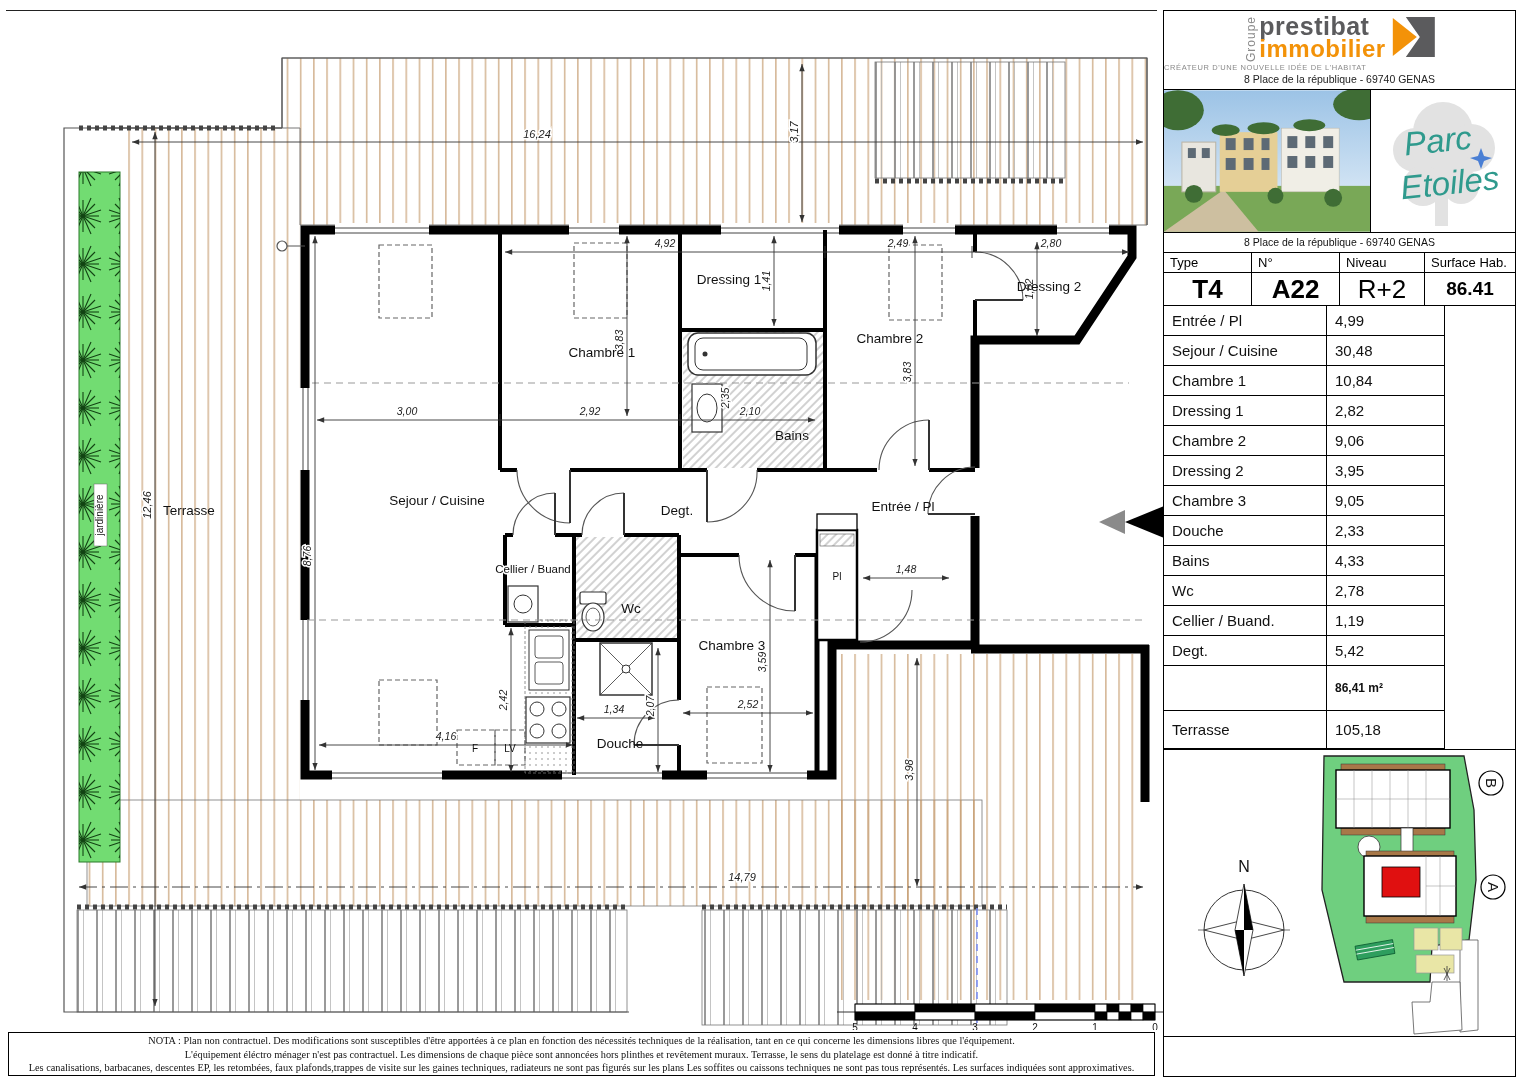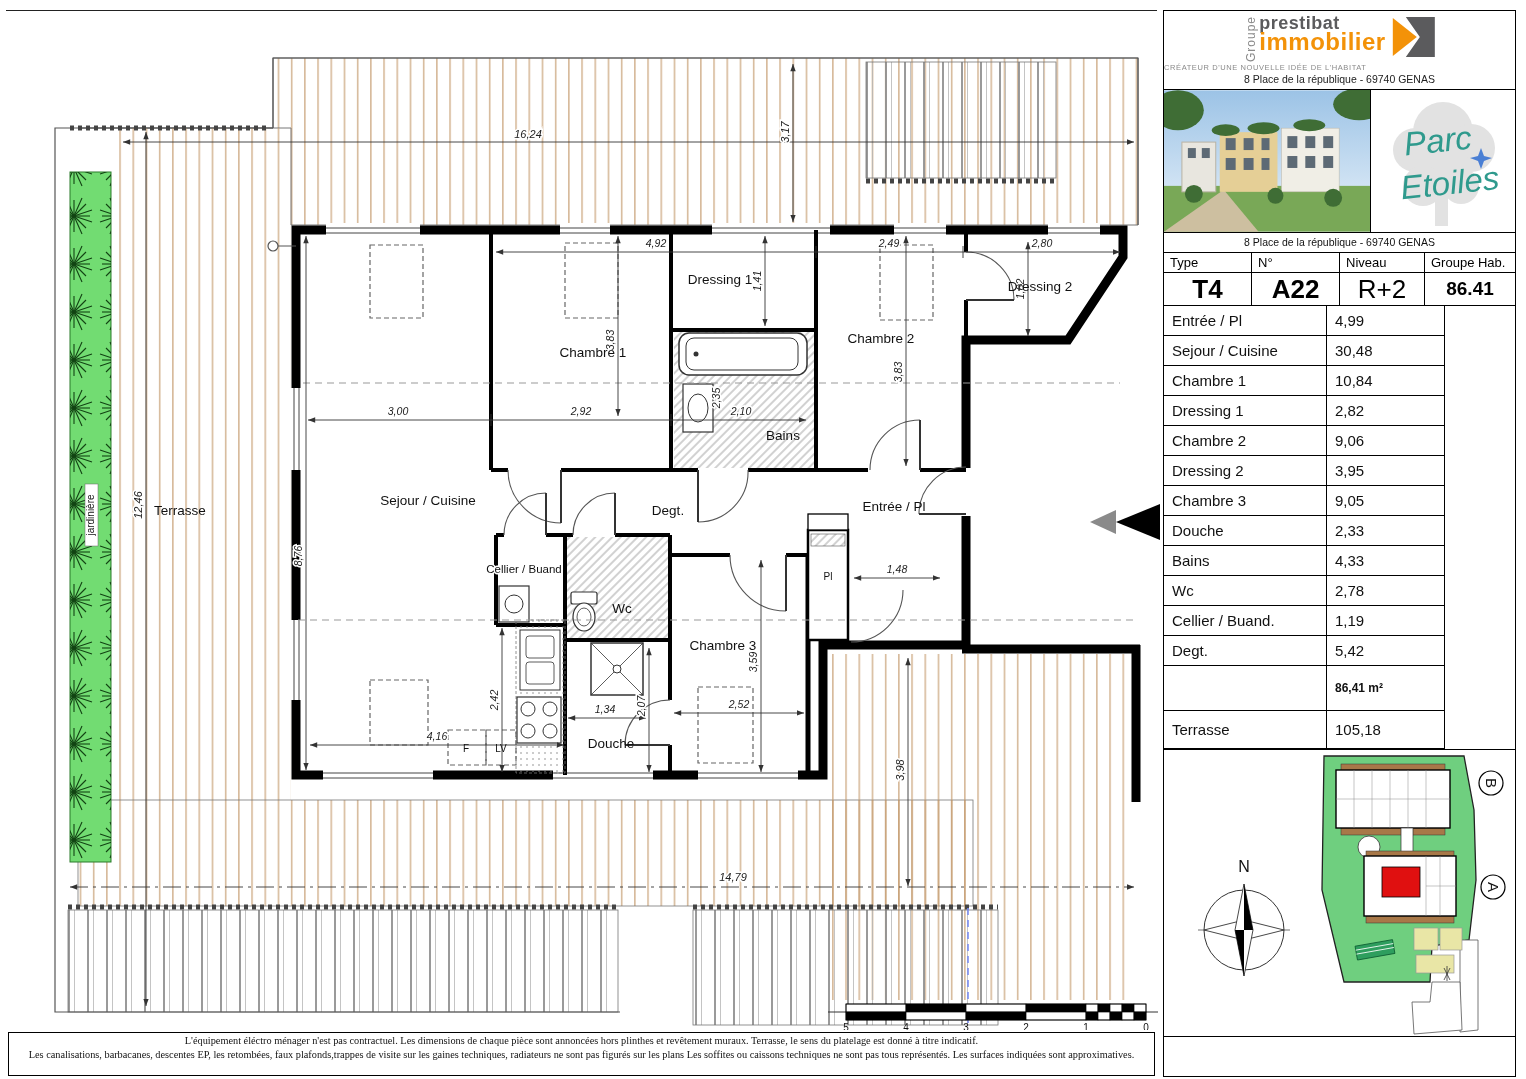--- a/index.html
+++ b/index.html
@@ -4,21 +4,21 @@
 <style>
   html,body{margin:0;padding:0;background:#fff;}
   #page{position:relative;width:1526px;height:1079px;background:#fff;font-family:"Liberation Sans",sans-serif;overflow:hidden;}
   .top-rule{position:absolute;left:6px;top:10px;width:1151px;border-top:1.5px solid #222;}
   
   #sidebar{position:absolute;left:1163px;top:10px;width:353px;height:1067px;border:1.5px solid #000;box-sizing:border-box;background:#fff;}
   .logo-block{position:relative;height:78px;border-bottom:1px solid #000;}
   .logo-inner{position:absolute;left:50%;top:3px;transform:translateX(-50%);display:flex;align-items:flex-start;}
   .groupe-vert{writing-mode:vertical-rl;transform:rotate(180deg);font-size:12px;color:#8a8a8a;letter-spacing:1px;height:48px;margin-right:2px;}
   .brand{line-height:1;}
-  .brand1{font-size:18px;font-weight:bold;color:#5b5b5d;letter-spacing:.5px;}
+  .brand1{font-size:25px;font-weight:bold;color:#5b5b5d;letter-spacing:.5px;}
   .brand2{font-size:24px;font-weight:bold;color:#f39208;letter-spacing:.5px;margin-top:-2px;}
   .logo-arrow{margin-left:4px;margin-top:2px;}
   .tagline{position:absolute;left:0;right:12px;top:52px;text-align:left;font-size:7.5px;color:#8a8a8a;letter-spacing:.6px;}
   .addr1{position:absolute;left:0;right:0;top:62px;text-align:center;font-size:10.5px;color:#222;}
   .photo-row{position:relative;height:142px;border-bottom:1px solid #000;display:flex;}
   .photo{width:207px;height:142px;}
   .parc-logo{width:144px;height:142px;border-left:1px solid #000;background:#fff;}
   .addr2{height:19px;line-height:19px;text-align:center;font-size:10.5px;border-bottom:1px solid #000;color:#111;}
   .hdr-table{display:grid;grid-template-columns:88px 88px 85px 90px;grid-template-rows:20px 32px;border-bottom:1px solid #000;}
   .hdr-cell{border-right:1px solid #000;border-bottom:1px solid #000;font-size:13px;padding:2px 0 0 6px;box-sizing:border-box;}
@@ -31,21 +31,21 @@
   .rc{border-right:1px solid #000;border-bottom:1px solid #000;display:flex;align-items:center;padding-left:8px;font-size:15px;box-sizing:border-box;color:#111;}
   .rc.val{font-size:15px;}
   .rc.total{font-weight:bold;font-size:12px;}
   .empty-col{grid-column:3;grid-row:1/15;}
   .siteplan{position:relative;height:286px;border-bottom:1px solid #000;}
   .datebox{height:43px;display:flex;align-items:center;justify-content:center;font-family:"Liberation Serif",serif;font-size:17px;color:#111;}
   
   #nota{position:absolute;left:8px;top:1032px;width:1147px;height:44px;border:1.5px solid #000;box-sizing:border-box;font-family:"Liberation Serif",serif;font-size:10.3px;color:#111;text-align:center;padding-top:1px;}
   #nota div{line-height:13.5px;}
   
-  #planwrap{position:absolute;left:8px;top:0;width:1160px;height:1030px;}
+  #planwrap{position:absolute;left:17px;top:0;width:1160px;height:1030px;}
   svg text{font-family:"Liberation Sans",sans-serif;}
   .roomlbl{font-size:13.5px;fill:#111;}
   .dimlbl{font-size:10.5px;font-style:italic;fill:#222;paint-order:stroke;stroke:#fff;stroke-width:3px;}
   .biglbl{font-size:11px;font-style:italic;fill:#222;paint-order:stroke;stroke:#fff;stroke-width:3px;}
   .tinylbl{font-size:10px;fill:#111;}
 </style>
 </head>
 <body>
 
 <div id="page">
@@ -452,21 +452,21 @@
         </svg>
       </div>
     </div>
 
     <div class="addr2">8 Place de la république - 69740 GENAS</div>
 
     <div class="hdr-table">
       <div class="hdr-cell">Type</div>
       <div class="hdr-cell">N°</div>
       <div class="hdr-cell">Niveau</div>
-      <div class="hdr-cell last">Groupe Hab.</div>
+      <div class="hdr-cell last">Surface Hab.</div>
       <div class="hdr-val">T4</div>
       <div class="hdr-val">A22</div>
       <div class="hdr-val norm">R+2</div>
       <div class="hdr-val small last">86.41</div>
     </div>
 
     <div class="rooms">
       <div class="rc">Entrée / Pl</div>
         <div class="rc val">4,99</div>
       <div class="rc">Sejour / Cuisine</div>
@@ -559,16 +559,17 @@
           <text x="327" y="38" text-anchor="middle" font-size="15" fill="#111" transform="rotate(90 327 33)">B</text>
           <circle cx="329" cy="137" r="12" fill="#fff" stroke="#000" stroke-width="1.2"></circle>
           <text x="329" y="142" text-anchor="middle" font-size="15" fill="#111" transform="rotate(90 329 137)">A</text>
         </g>
       </svg>
     </div>
 
   </div>
 
   <div id="nota">
+    <div>NOTA :    Plan non contractuel. Des modifications sont susceptibles d'être apportées à ce plan en fonction des nécessités techniques de la réalisation, tant en ce qui concerne les dimensions libres que l'équipement.</div>
     <div>L'équipement éléctro ménager  n'est pas contractuel. Les dimensions de chaque pièce sont annoncées hors plinthes et revêtement muraux. Terrasse, le sens du platelage est donné à titre indicatif.</div>
     <div>Les canalisations, barbacanes, descentes EP, les retombées, faux plafonds,trappes de visite sur les gaines techniques, radiateurs ne sont pas figurés sur les plans Les soffites ou caissons techniques ne sont pas tous représentés. Les surfaces indiquées sont approximatives.</div>
   </div>
 </div>
 
 </body></html>

